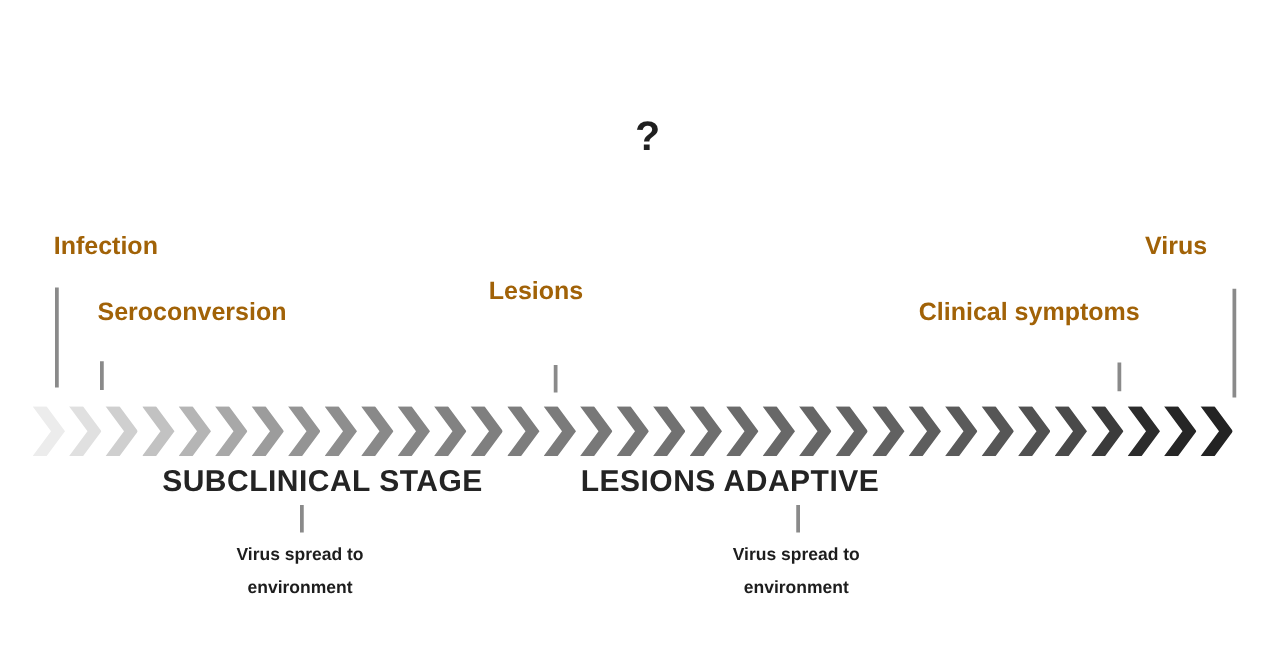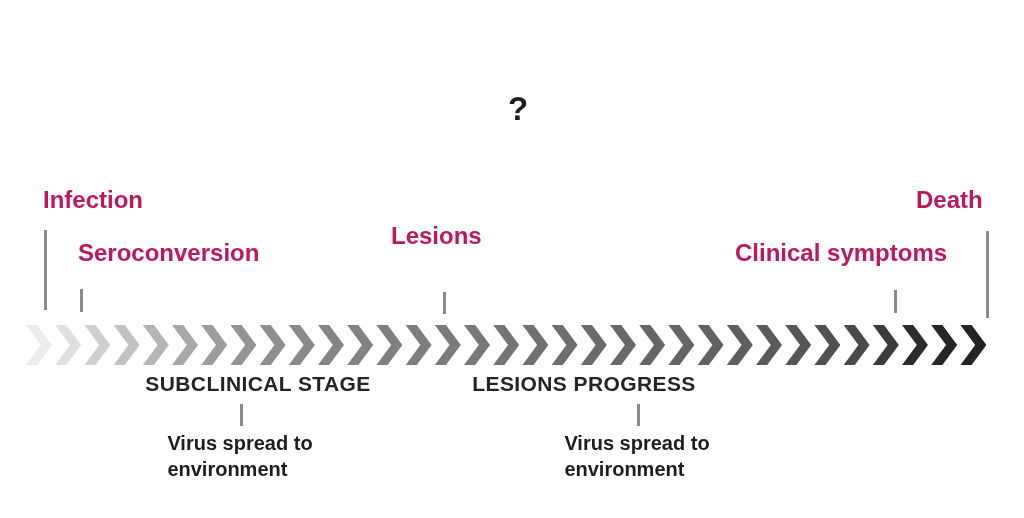--- a/index.html
+++ b/index.html
@@ -85,23 +85,23 @@
     color: #1f1f1f;
     font-size: 33px;
     font-weight: bold;
     line-height: 1;
     transform: translateY(-1px);
   }
 
   
   .event-label {
     position: absolute;
-    color: #be185d;
-    font-weight: bold;
-    font-size: 24px;
+    color: #a16207;
+    font-weight: bold;
+    font-size: 20px;
     white-space: nowrap;
   }
   .tick {
     position: absolute;
     background: #8a8a8a;
     width: 3px;
   }
 
   
   .chevron-band {
@@ -118,32 +118,33 @@
     height: 40px;
     -webkit-clip-path: polygon(0 0, 43% 0, 100% 50%, 43% 100%, 0 100%, 57% 50%);
     clip-path: polygon(0 0, 43% 0, 100% 50%, 43% 100%, 0 100%, 57% 50%);
   }
 
   
   .stage-label {
     position: absolute;
     color: #242424;
     font-weight: bold;
-    font-size: 21px;
+    font-size: 24px;
     letter-spacing: 0.4px;
     white-space: nowrap;
     text-align: center;
     transform: translateX(-50%);
   }
   .stage-note {
     position: absolute;
     color: #1d1d1d;
     font-weight: bold;
-    font-size: 20px;
+    font-size: 14px;
     line-height: 26px;
+    text-align: center;
     white-space: nowrap;
     transform: translateX(-50%);
   }
 </style>
 </head>
 <body>
 
 <div id="figure">
 
 
@@ -153,21 +154,21 @@
 
   <div id="events-layer">
       <div class="event-label" style="left: 43px; top: 186px;">Infection</div>
       <div class="tick" style="left: 44px; top: 230px; height: 80px;"></div>
       <div class="event-label" style="left: 78px; top: 239px;">Seroconversion</div>
       <div class="tick" style="left: 80px; top: 289px; height: 23px;"></div>
       <div class="event-label" style="left: 391px; top: 222px;">Lesions</div>
       <div class="tick" style="left: 443px; top: 292px; height: 22px;"></div>
       <div class="event-label" style="left: 707px; top: 239px; margin-left: 28px;">Clinical symptoms</div>
       <div class="tick" style="left: 894px; top: 290px; height: 23px;"></div>
-      <div class="event-label" style="left: 916px; top: 186px;">Death</div>
+      <div class="event-label" style="left: 916px; top: 186px;">Virus</div>
       <div class="tick" style="left: 986px; top: 231px; height: 87px;"></div>
     </div>
 
   <div class="chevron-band" id="chevron-band">
       <div class="chev" style="left: 0px; width: 26px; height: 40px; background: rgb(236, 236, 236);"></div>
       <div class="chev" style="left: 29.2px; width: 26px; height: 40px; background: rgb(224, 224, 224);"></div>
       <div class="chev" style="left: 58.4px; width: 26px; height: 40px; background: rgb(207, 207, 207);"></div>
       <div class="chev" style="left: 87.6px; width: 26px; height: 40px; background: rgb(194, 194, 194);"></div>
       <div class="chev" style="left: 116.8px; width: 26px; height: 40px; background: rgb(181, 181, 181);"></div>
       <div class="chev" style="left: 146px; width: 26px; height: 40px; background: rgb(168, 168, 168);"></div>
@@ -200,21 +201,21 @@
       <div class="chev" style="left: 934.4px; width: 26px; height: 40px; background: rgb(35, 35, 35);"></div>
     </div>
 
   <div id="stages-layer">
       <div class="stage-label" style="left: 258px; top: 372px;">SUBCLINICAL STAGE</div>
       <div class="tick" style="left: 240px; top: 404px; height: 22px;"></div>
       <div class="stage-note" style="left: 240px; top: 430px;">
         <div>Virus spread to</div>
         <div>environment</div>
       </div>
-      <div class="stage-label" style="left: 584px; top: 372px;">LESIONS PROGRESS</div>
+      <div class="stage-label" style="left: 584px; top: 372px;">LESIONS ADAPTIVE</div>
       <div class="tick" style="left: 637px; top: 404px; height: 22px;"></div>
       <div class="stage-note" style="left: 637px; top: 430px;">
         <div>Virus spread to</div>
         <div>environment</div>
       </div>
     </div>
 
 </div>
 
 </body></html>

